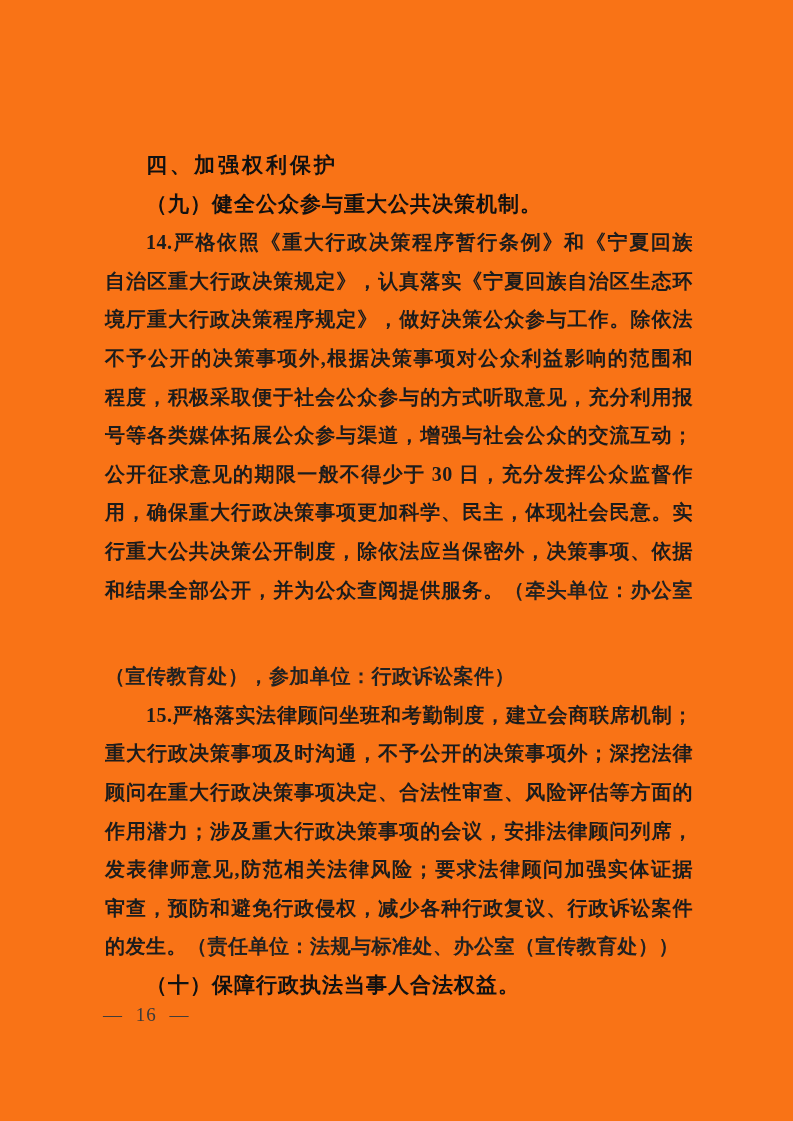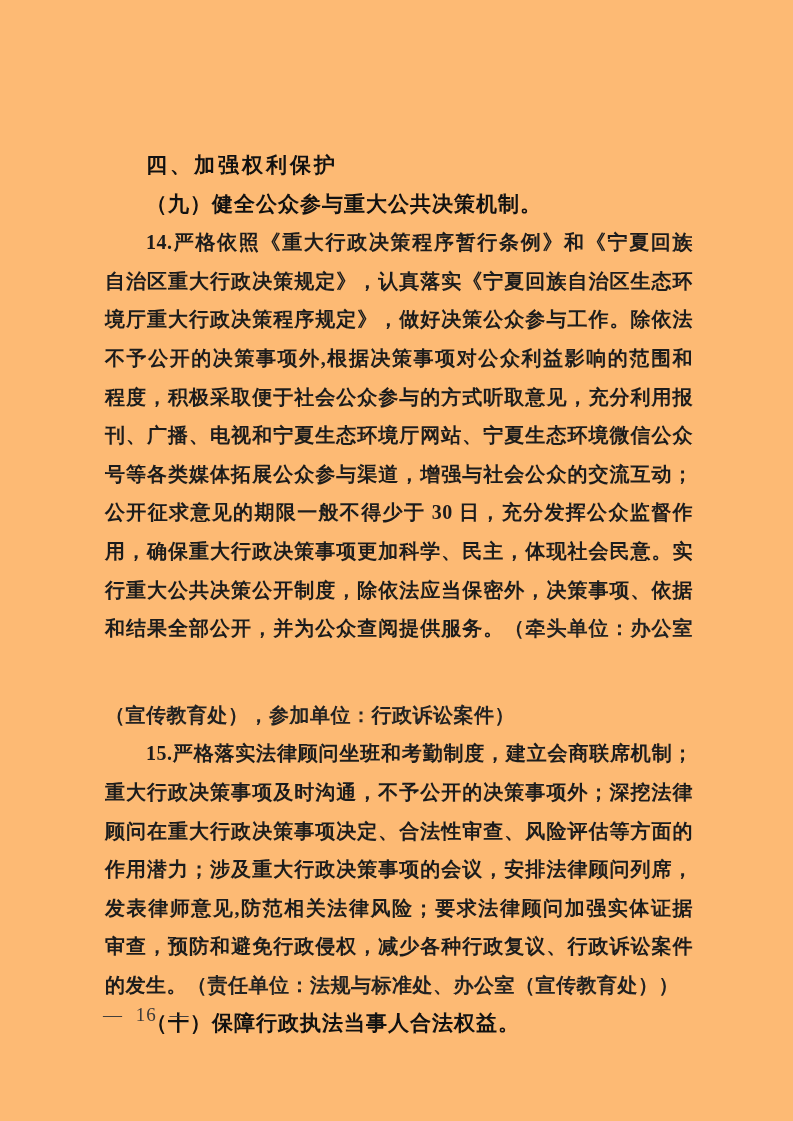--- a/index.html
+++ b/index.html
@@ -5,21 +5,21 @@
   * { box-sizing: border-box; }
   html, body { margin: 0; padding: 0; }
   body {
     width: 793px; height: 1121px;
     background: #f5f5f5;
     font-family: "Liberation Serif", "DejaVu Serif", serif;
   }
   .page {
     position: relative;
     width: 793px; height: 1121px;
-    background: #fdba74;
+    background: #f97316;
     color: #1c1c1c;
     overflow: hidden;
   }
   .content {
     position: absolute;
     left: 105px; top: 146px;
     width: 588px;
   }
   .line {
     margin: 0;
@@ -64,21 +64,20 @@
 
     <p class="line heading-section indent">四、加强权利保护</p>
 
     <p class="line heading-item indent">（九）健全公众参与重大公共决策机制。</p>
 
     <p class="line just indent">14.严格依照《重大行政决策程序暂行条例》和《宁夏回族</p>
     <p class="line just">自治区重大行政决策规定》，认真落实《宁夏回族自治区生态环</p>
     <p class="line just">境厅重大行政决策程序规定》，做好决策公众参与工作。除依法</p>
     <p class="line just">不予公开的决策事项外,根据决策事项对公众利益影响的范围和</p>
     <p class="line just">程度，积极采取便于社会公众参与的方式听取意见，充分利用报</p>
-    <p class="line just">刊、广播、电视和宁夏生态环境厅网站、宁夏生态环境微信公众</p>
     <p class="line just">号等各类媒体拓展公众参与渠道，增强与社会公众的交流互动；</p>
     <p class="line just">公开征求意见的期限一般不得少于 30 日，充分发挥公众监督作</p>
     <p class="line just">用，确保重大行政决策事项更加科学、民主，体现社会民意。实</p>
     <p class="line just">行重大公共决策公开制度，除依法应当保密外，决策事项、依据</p>
 
     <p class="line just"><span>和结果全部公开，并为公众查阅提供服务。</span><span class="kai">（牵头单位：办公室</span></p>
 
     <p class="line kai">（宣传教育处），参加单位：行政诉讼案件）</p>
 
     <p class="line just indent">15.严格落实法律顾问坐班和考勤制度，建立会商联席机制；</p>

